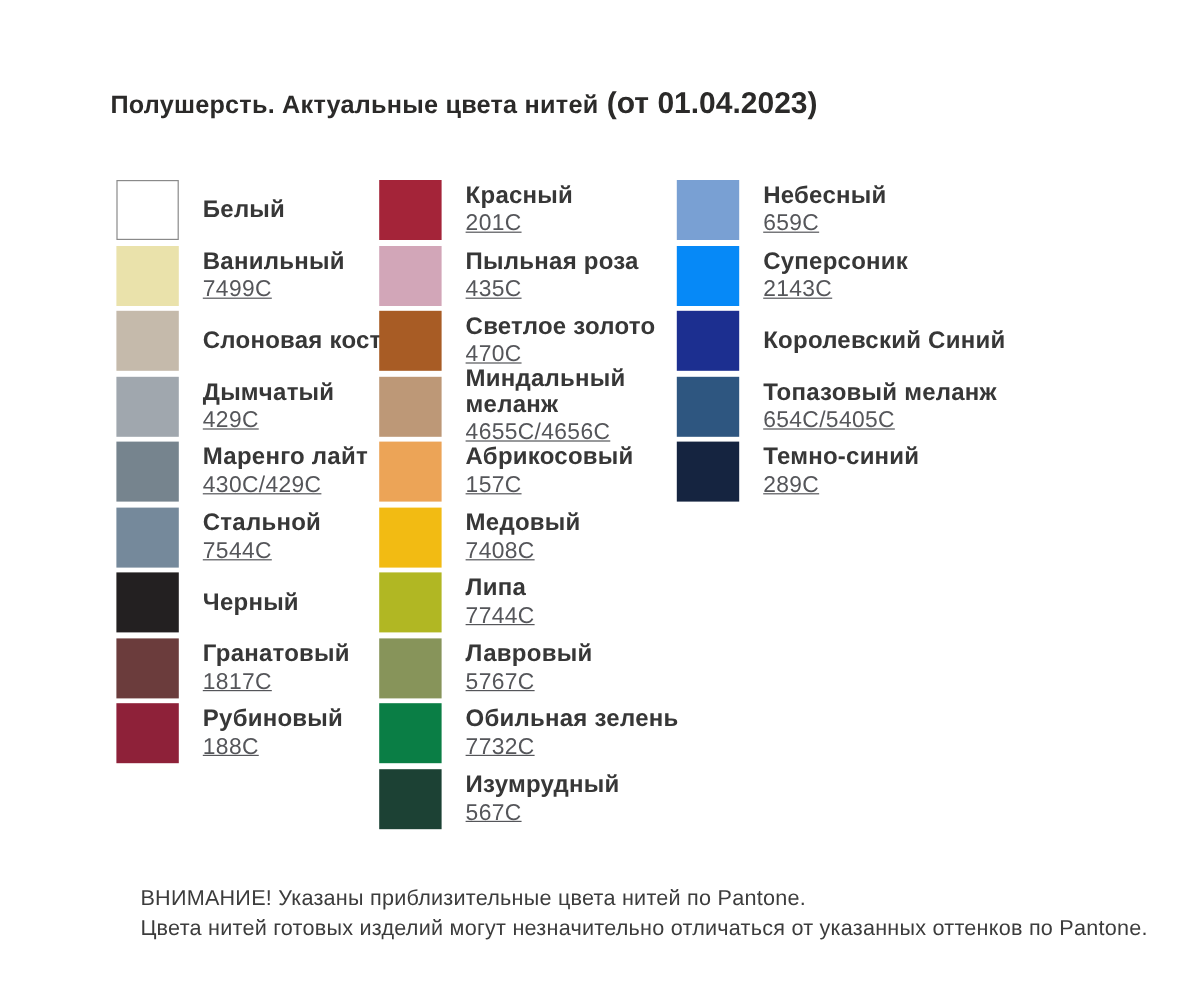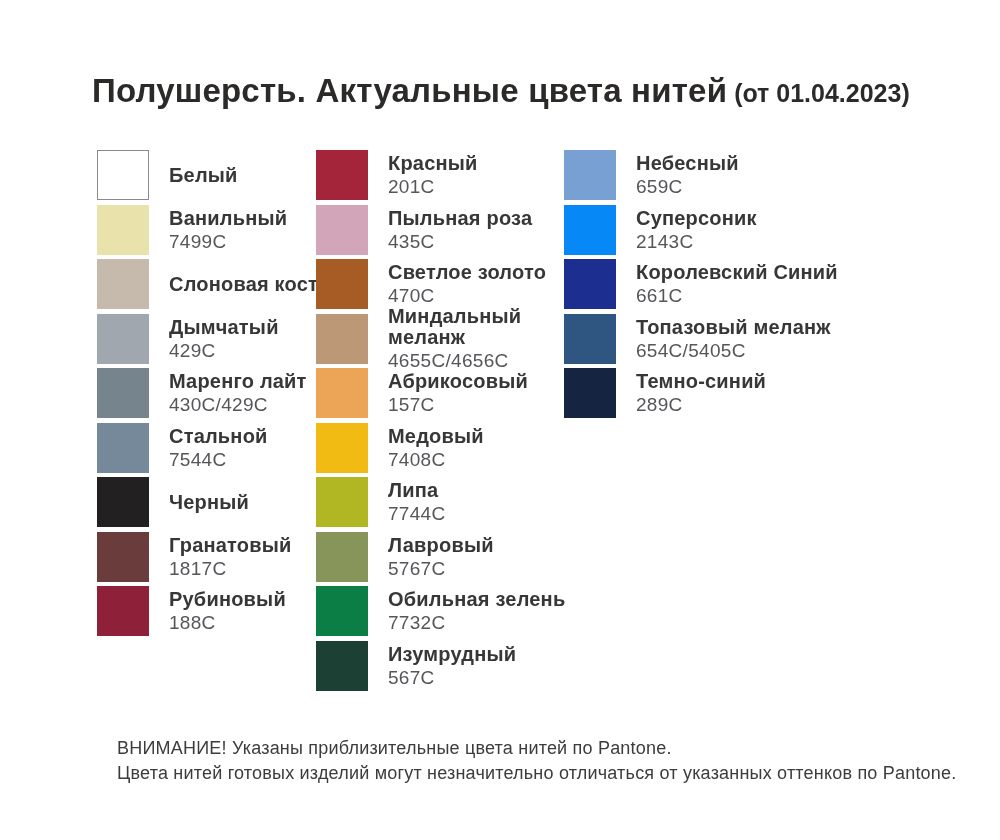--- a/index.html
+++ b/index.html
@@ -7,39 +7,39 @@
     width:1000px;height:840px;
     background:#ffffff;
     font-family:"Liberation Sans", sans-serif;
     position:relative;
     overflow:hidden;
   }
   .title{
     position:absolute;left:92px;top:72px;
     color:#2b2a29;font-weight:700;white-space:nowrap;
   }
-  .title .main{font-size:33px;letter-spacing:.2px;}
+  .title .main{font-size:21px;letter-spacing:.2px;}
   .title .date{font-size:25px;margin-left:7px;}
   .col{position:absolute;top:150px;}
   #col1{left:97px;}
   #col2{left:316px;}
   #col3{left:536px;margin-left:28px;}
   .row{display:flex;align-items:center;height:50px;margin-bottom:4.5px;}
   .swatch{
     width:52px;height:50px;flex:0 0 52px;
     box-sizing:border-box;
   }
   .txt{margin-left:20px;}
   .nm{
     font-weight:700;font-size:20px;line-height:21px;
     color:#373737;white-space:pre-line;letter-spacing:.2px;
   }
   .cd{
     font-size:19px;line-height:21px;margin-top:2px;
-    color:#55565a;white-space:nowrap;letter-spacing:.3px;
+    color:#55565a;white-space:nowrap;letter-spacing:.3px;text-decoration:underline;
   }
   .footer{
     position:absolute;left:92px;top:736px;
     font-size:18px;line-height:24.5px;color:#3c3c3c;letter-spacing:.2px;margin-left:25px;
   }
 </style>
 </head>
 <body>
 
 <div class="title">
@@ -193,21 +193,20 @@
       <div class="swatch" style="background: rgb(6, 137, 247);"></div>
       <div class="txt">
         <div class="nm">Суперсоник</div>
         <div class="cd">2143C</div>
       </div>
     </div>
     <div class="row">
       <div class="swatch" style="background: rgb(28, 47, 144);"></div>
       <div class="txt">
         <div class="nm">Королевский Синий</div>
-        <div class="cd">661C</div>
       </div>
     </div>
     <div class="row">
       <div class="swatch" style="background: rgb(46, 86, 128);"></div>
       <div class="txt">
         <div class="nm">Топазовый меланж</div>
         <div class="cd">654C/5405C</div>
       </div>
     </div>
     <div class="row">

